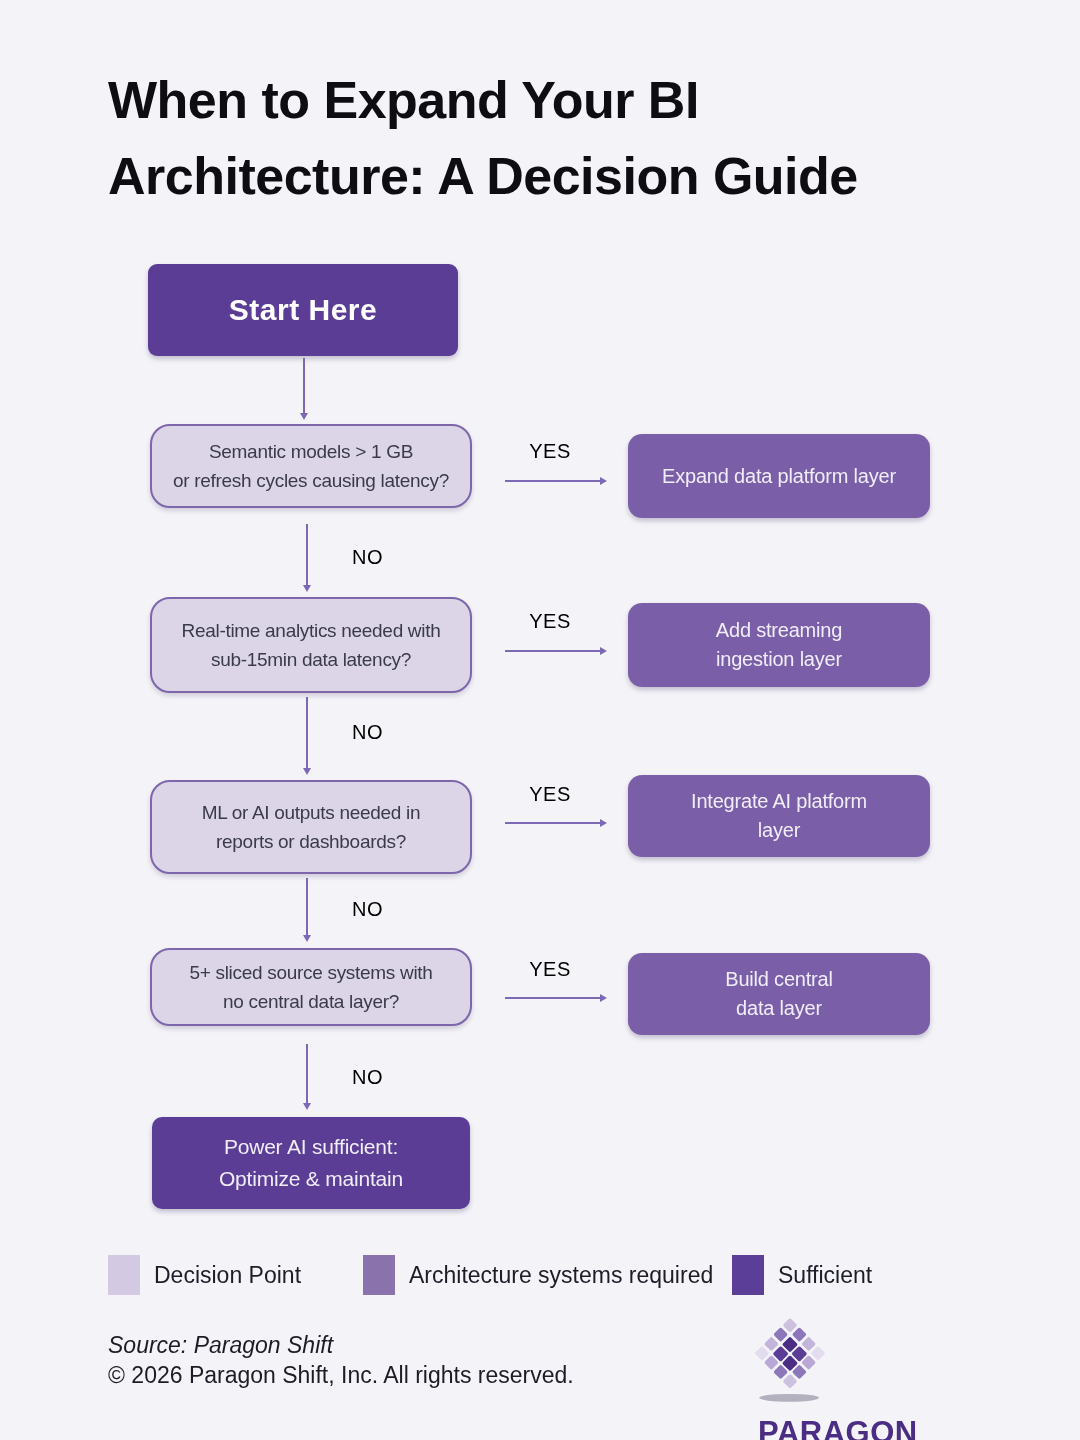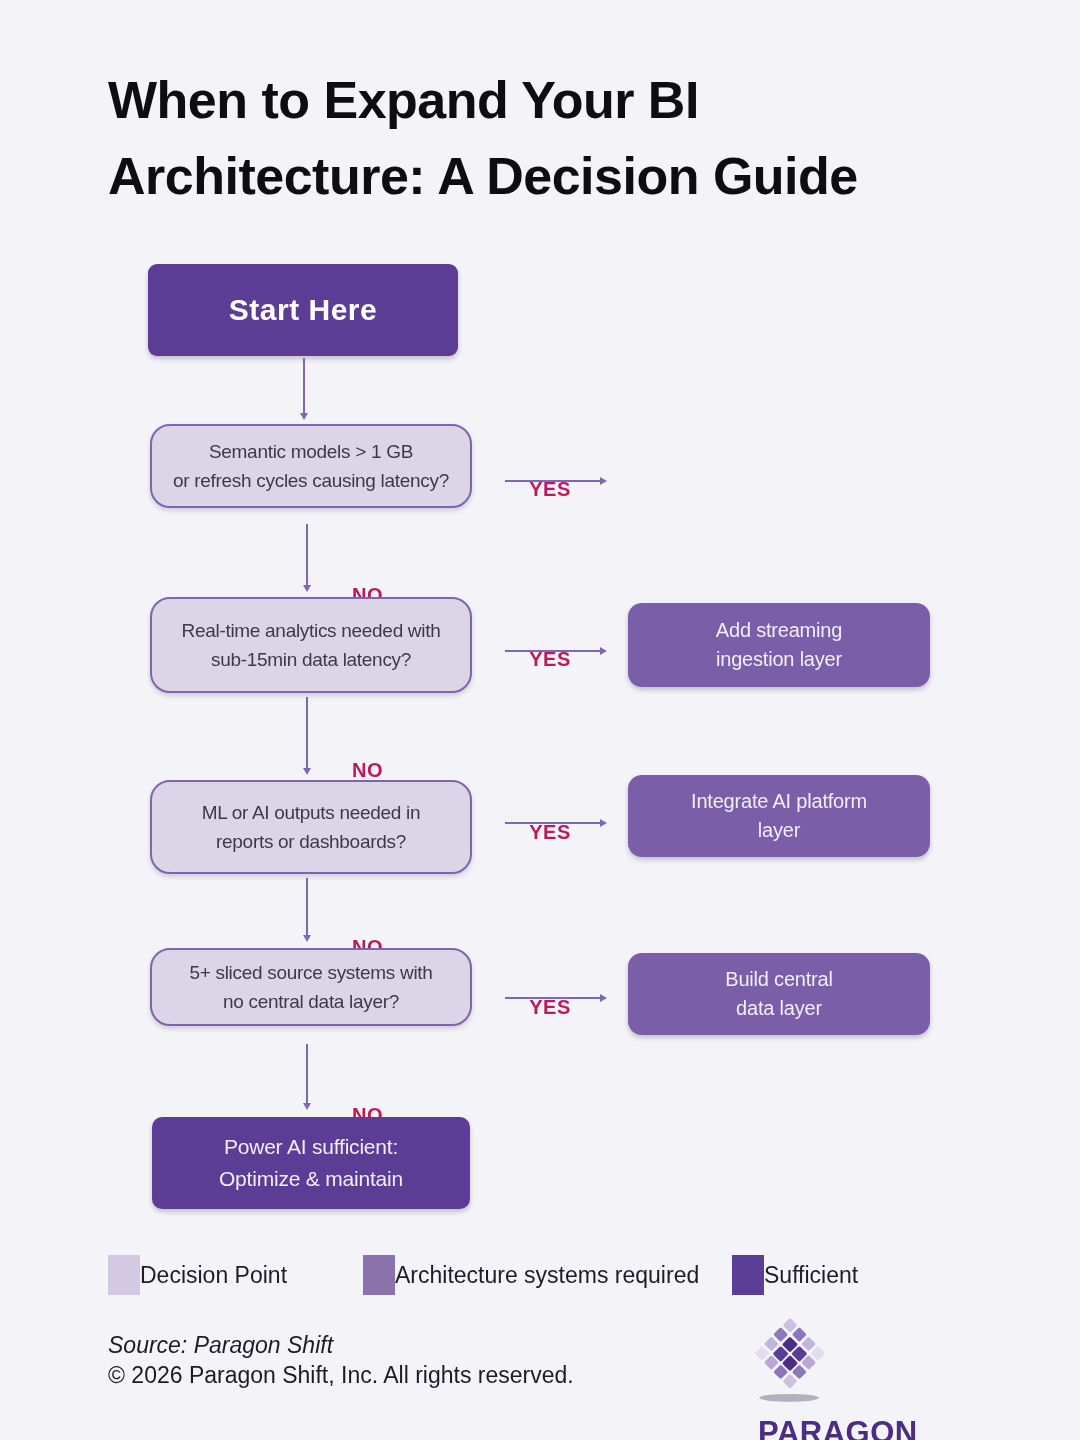--- a/index.html
+++ b/index.html
@@ -53,28 +53,28 @@
     content:""; position:absolute; bottom:-6px; left:-3.5px;
     border:4.5px solid transparent; border-top:7px solid #7d68b6;
   }
   .harrow { position:absolute; height:2px; background:#7d68b6; }
   .harrow::after {
     content:""; position:absolute; right:-6px; top:-3.5px;
     border:4.5px solid transparent; border-left:7px solid #7d68b6;
   }
 
   .branch-label {
-    position:absolute; font-size:20px; font-weight:700;
-    color:#be185d; letter-spacing:0.5px;margin-top:38px;
+    position:absolute; font-size:20px; font-weight:400;
+    color:#000000; letter-spacing:0.5px;
   }
   .yes-label { width:90px; text-align:center; }
 
   .legend-item {
     position:absolute; top:1255px;
-    display:flex; align-items:center; 
+    display:flex; align-items:center; gap:14px;
   }
   .legend-swatch { width:32px; height:40px; display:inline-block; }
   .legend-label { font-size:23px; color:#1d1d28; }
 
   .footer-text {
     position:absolute; left:108px;
     font-size:23px; line-height:30px; color:#1c1c26;
   }
 
   .logo { position:absolute; left:750px; top:1316px; display:flex; align-items:flex-start;flex-direction:column; }
@@ -102,20 +102,24 @@
   </div>
 
   <div class="varrow" style="left:303px; top:358px; height:60px;"></div>
 
   <div class="box decision-box" style="left:150px; top:424px; width:322px; height:84px;">
     <span>Semantic models &gt; 1 GB</span>
     <span>or refresh cycles causing latency?</span>
   </div>
   <div class="branch-label yes-label" style="left:505px; top:440px;">YES</div>
   <div class="harrow" style="left:505px; top:480px; width:100px;"></div>
+  <div class="box action-box" style="left:628px; top:434px; width:302px; height:84px;">
+    <span>Expand data platform layer</span>
+
+  </div>
   <div class="branch-label" style="left:352px; top:546px;">NO</div>
   <div class="varrow" style="left:306px; top:524px; height:66px;"></div>
 
   <div class="box decision-box" style="left:150px; top:597px; width:322px; height:96px;">
     <span>Real-time analytics needed with</span>
     <span>sub-15min data latency?</span>
   </div>
   <div class="branch-label yes-label" style="left:505px; top:610px;">YES</div>
   <div class="harrow" style="left:505px; top:650px; width:100px;"></div>
   <div class="box action-box" style="left:628px; top:603px; width:302px; height:84px;">

